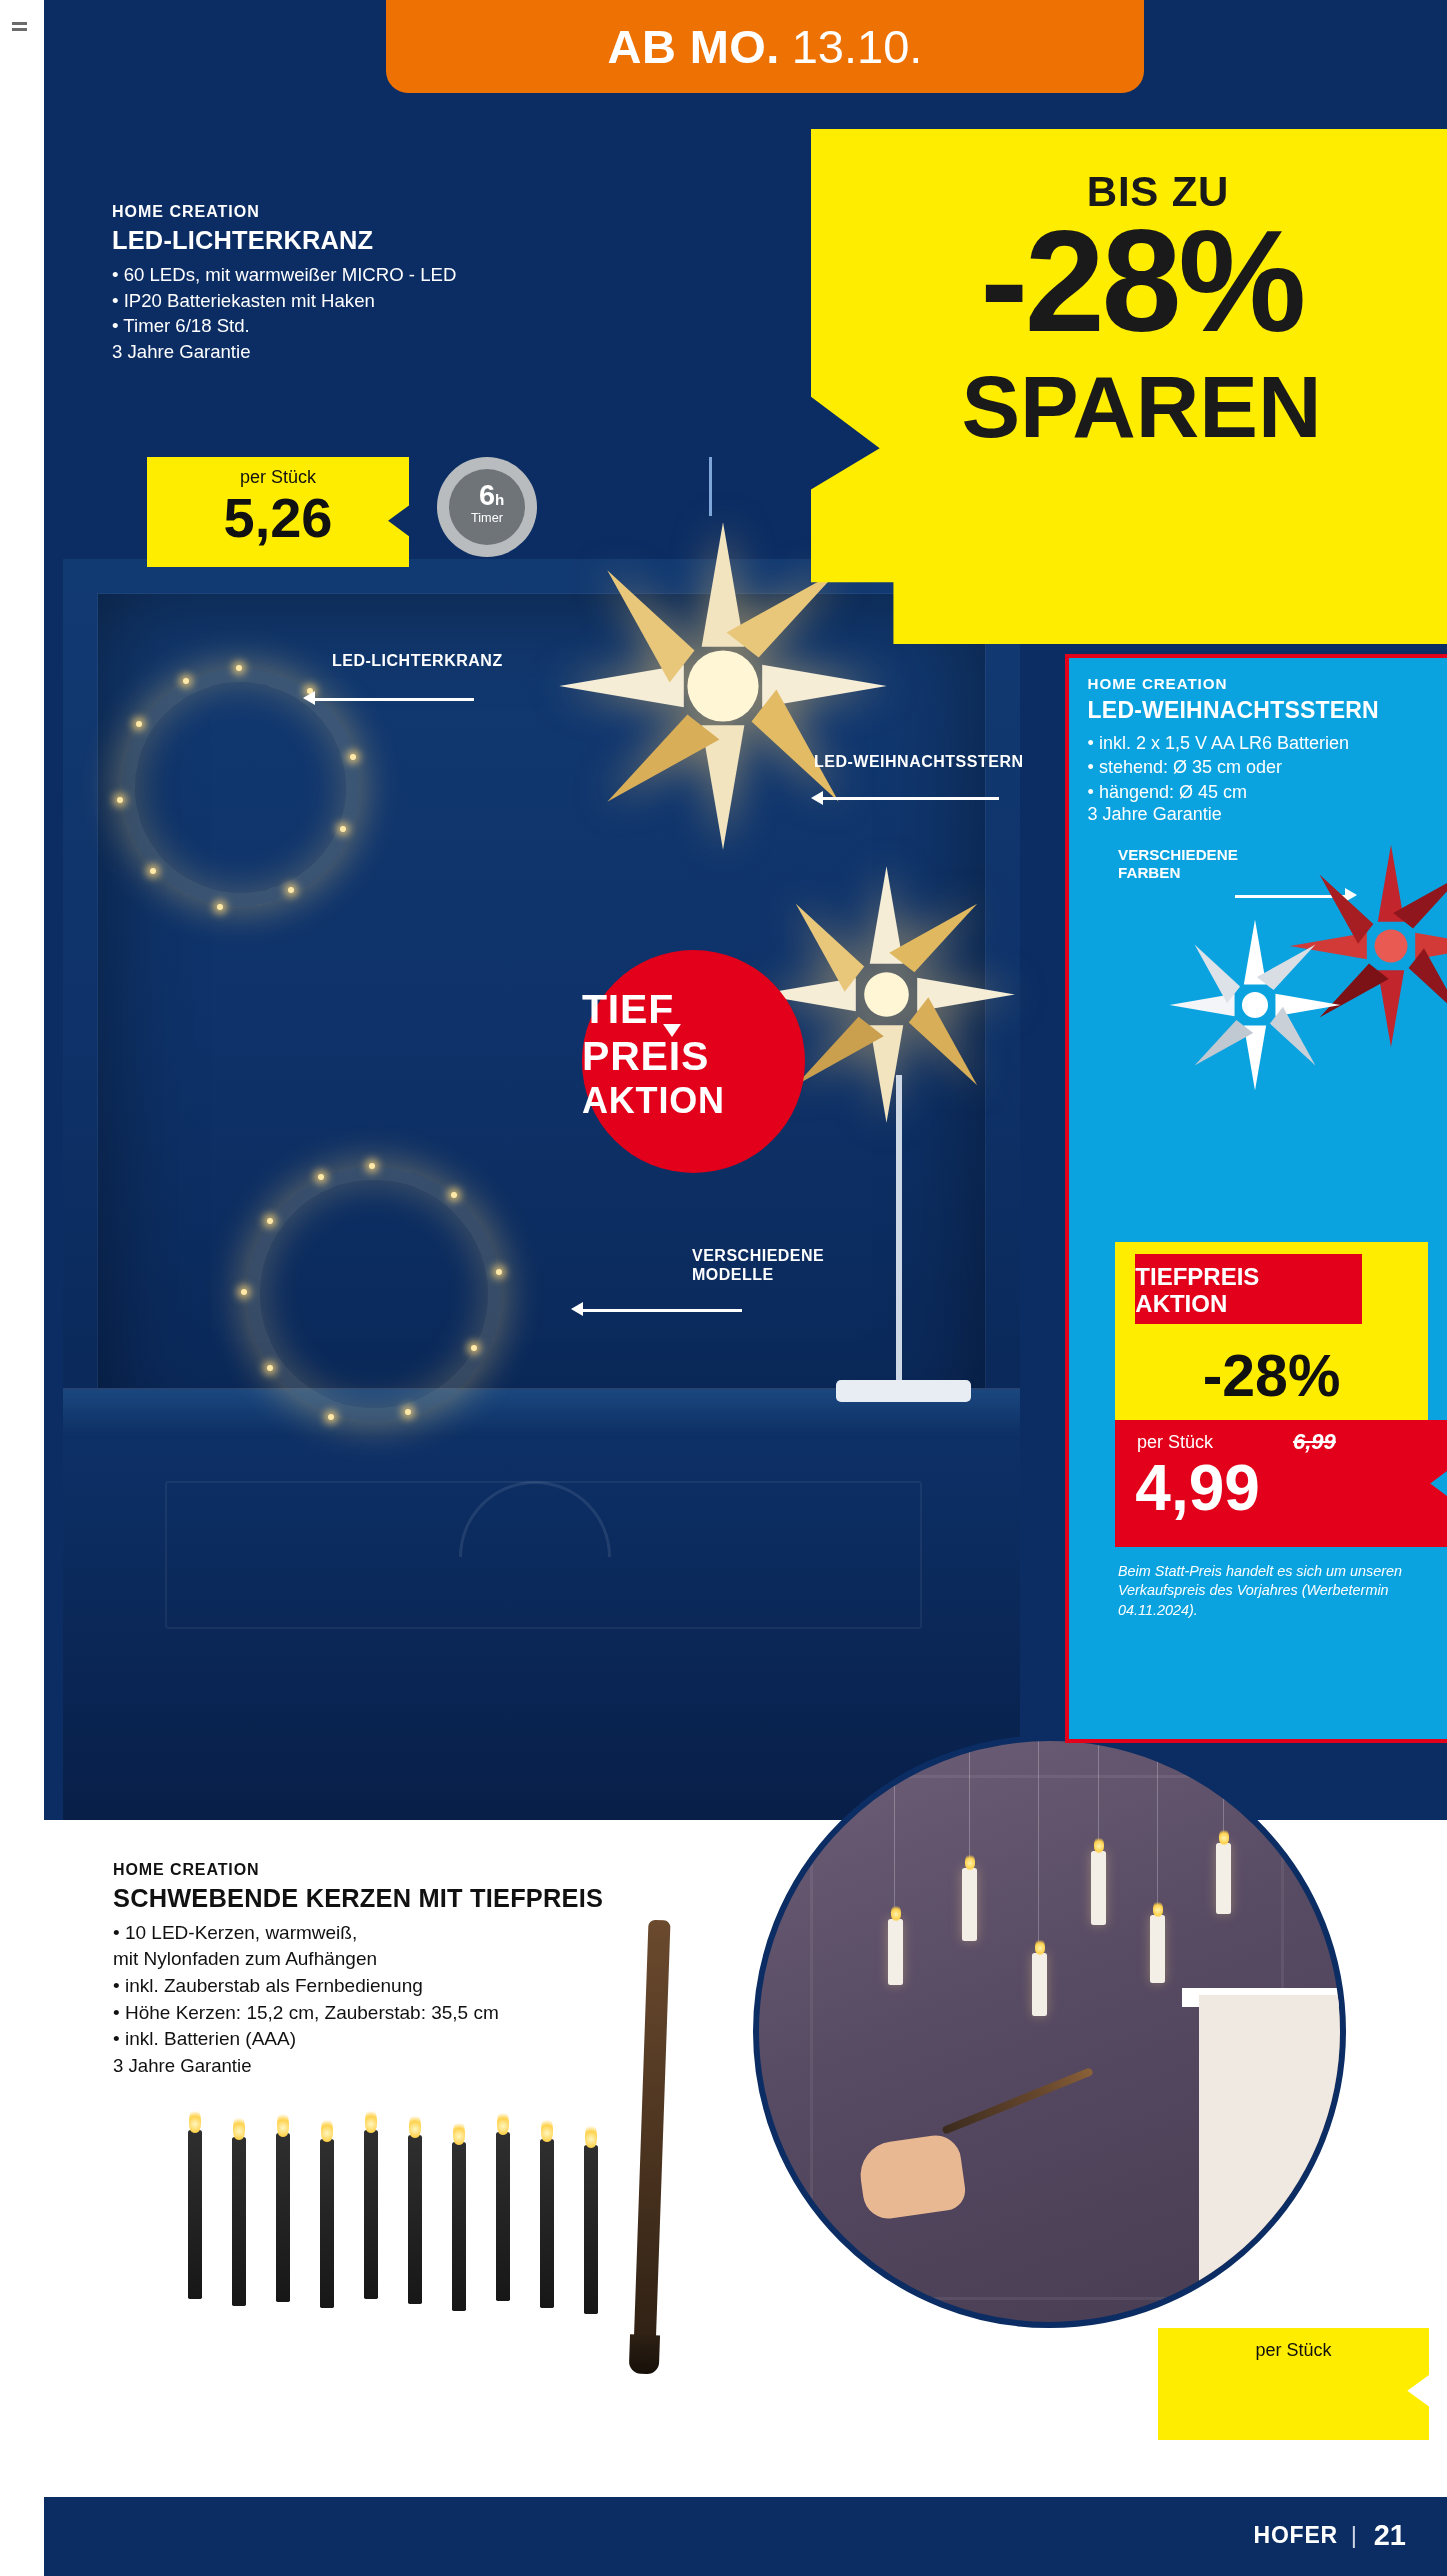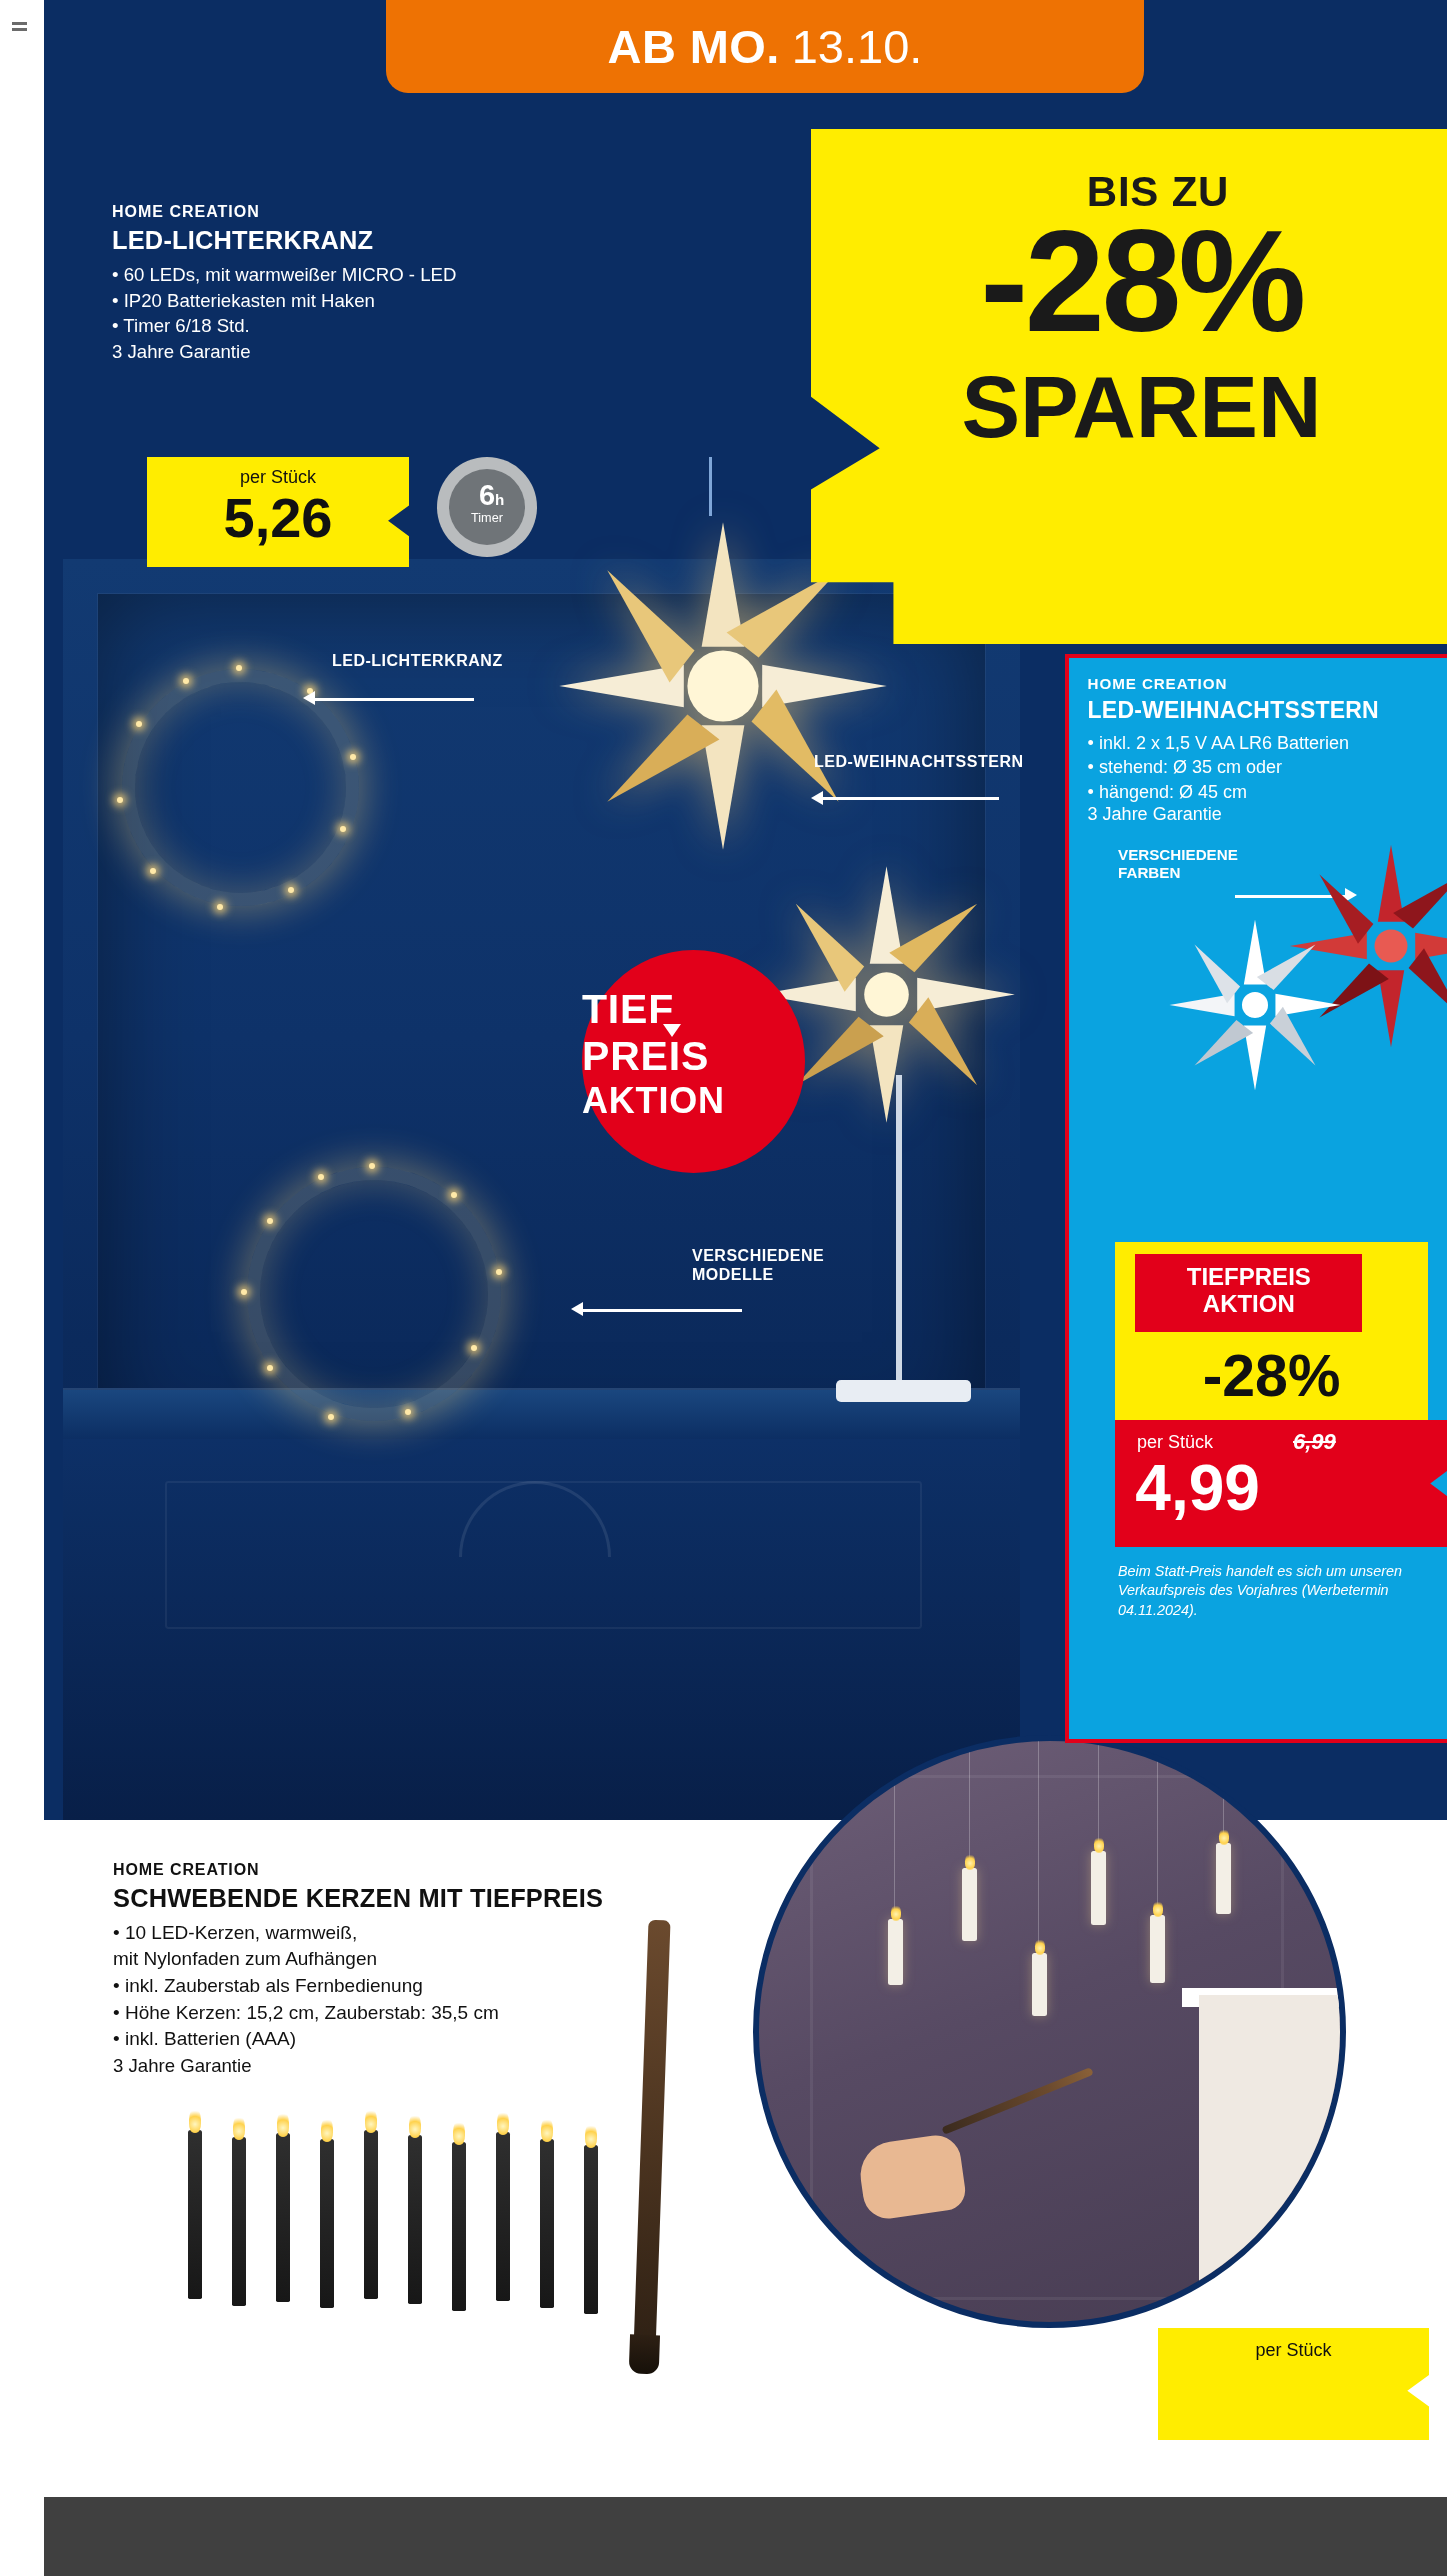--- a/index.html
+++ b/index.html
@@ -197,22 +197,22 @@
   .panel .ptitle { color: #ffffff; font-size: 23px; font-weight: bold; margin: 5.1px 0 0 18.6px; }
   .panel .blist { color: #ffffff; font-size: 18px; margin: 6.8px 0 0 18.6px; line-height: 1.36;}
   .panel .garantie { color: #ffffff; font-size: 18px; margin: 0 0 0 18.6px; }
 
   
   .panel-tief {
     position: absolute; left: 46px; top: 584px; width: 313px; height: 181px;
     background: #ffed00; z-index: 30;
   }
   .panel-tief .red {
-    position: absolute; left: 20.3px; top: 12px; width: 227px; height: 78px;
-    background: #e2001a; color: #fff; text-align: center; font-weight: bold;
+    position: absolute; left: 20.3px; top: 12px; width: 227px; height: 70px;
+    background: #e2001a; color: #fff; text-align: left; font-weight: bold;
     padding-top: 8.5px; font-size: 24px; line-height: 1.15;
   }
   .panel-tief .pct {
     position: absolute; left: 0; top: 100px; width: 313px;
     text-align: center; font-size: 59px; font-weight: bold; color: #111;
   }
   .panel-price {
     position: absolute; left: 46px; top: 762px; width: 339px; height: 127px;
     background: #e2001a; z-index: 31;
     clip-path: polygon(0 0, 100% 0, 100% 36%, 93% 50%, 100% 64%, 100% 100%, 0 100%);
@@ -567,15 +567,20 @@
       <div class="taper" style="left:352px; top:30.5px; height:169px;"></div>
       <div class="taper" style="left:396px; top:37px; height:169px;"></div>
     </div>
 
     <div class="flag-bottom">
       <div class="per">per Stück</div>
     </div>
   </div>
 
   <div class="footer-strip"></div>
+  <div class="footer">
+    <div class="brand-f">HOFER</div>
+    <div class="sep">|</div>
+    <div class="pg">21</div>
+  </div>
 
 </div>
 
 
 </body></html>

